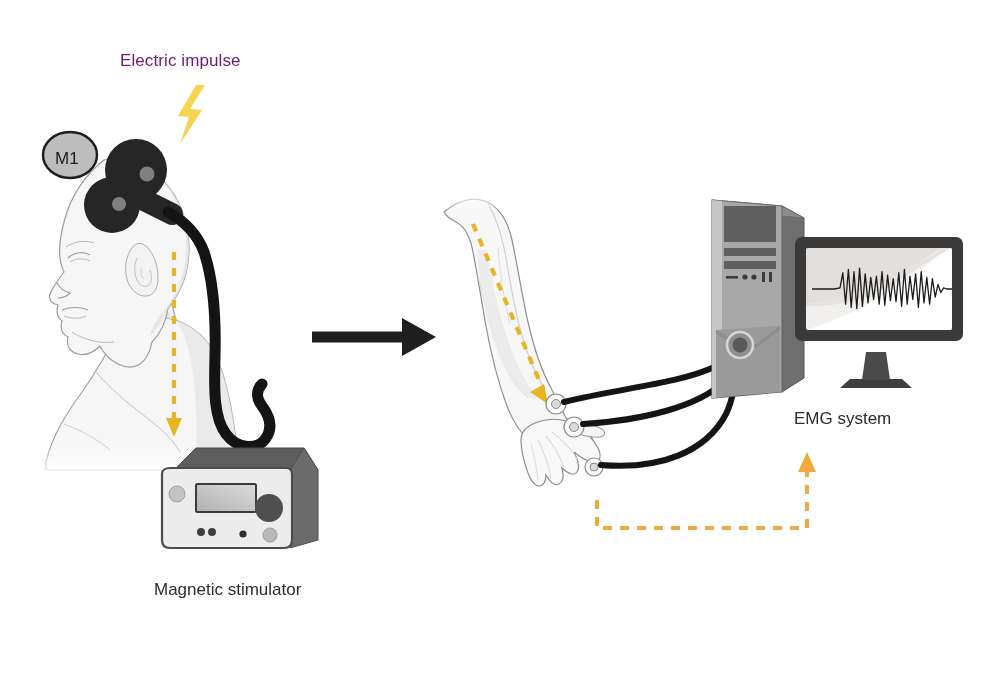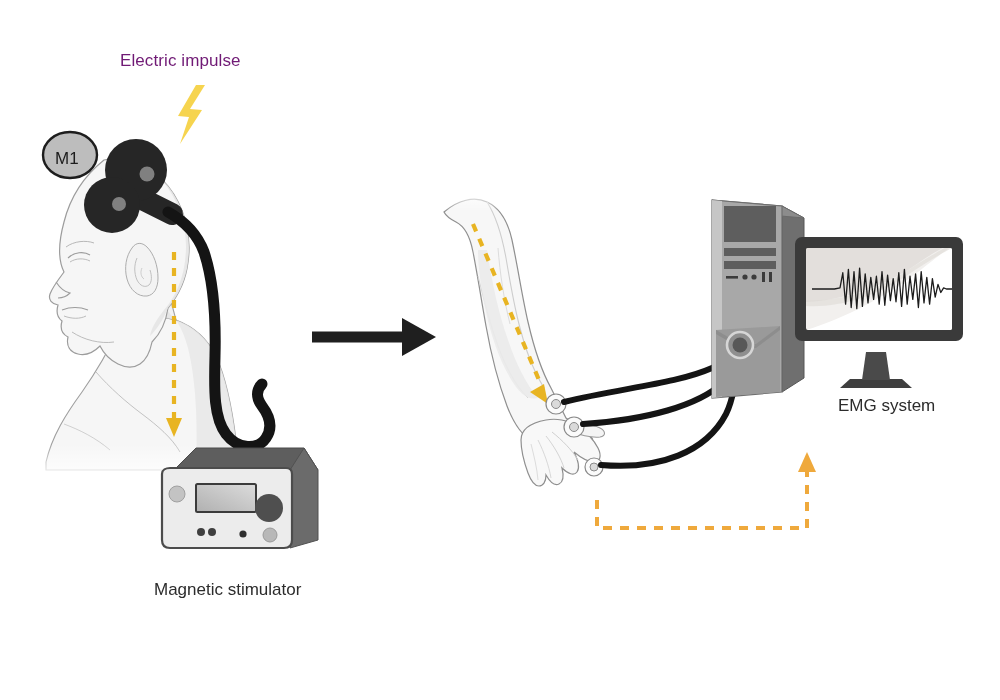--- a/index.html
+++ b/index.html
@@ -41,23 +41,22 @@
     color: #701a75;
     letter-spacing: 0.1px;
   }
   #label-magnetic-stimulator {
     left: 154px;
     top: 580px;
     font-size: 17px;
   }
   #label-emg-system {
     left: 794px;
-    top: 396px;
+    top: 409px;
     font-size: 17px;
-    margin-left: 44px;
   }
   #label-m1 {
     left: 55px;
     top: 143px;
     font-size: 17px;
     color: #1d1d1d;
     margin-top: 6px;
   }
 </style>
 </head>

